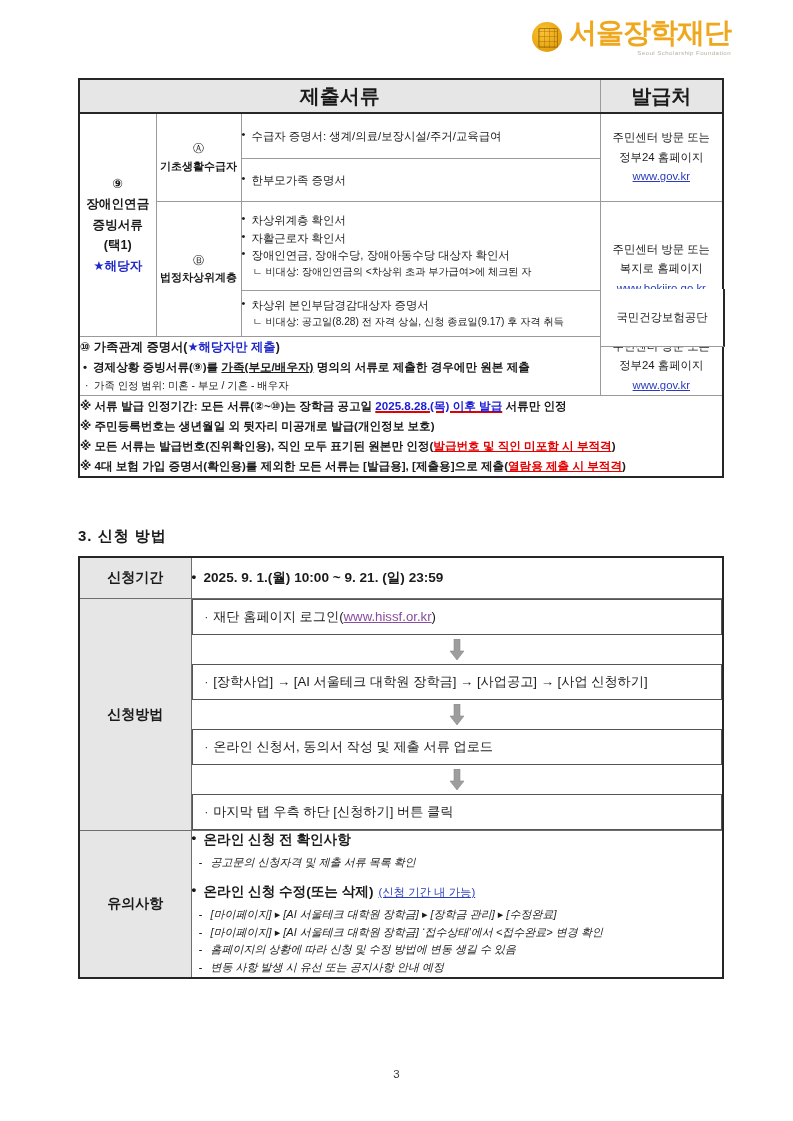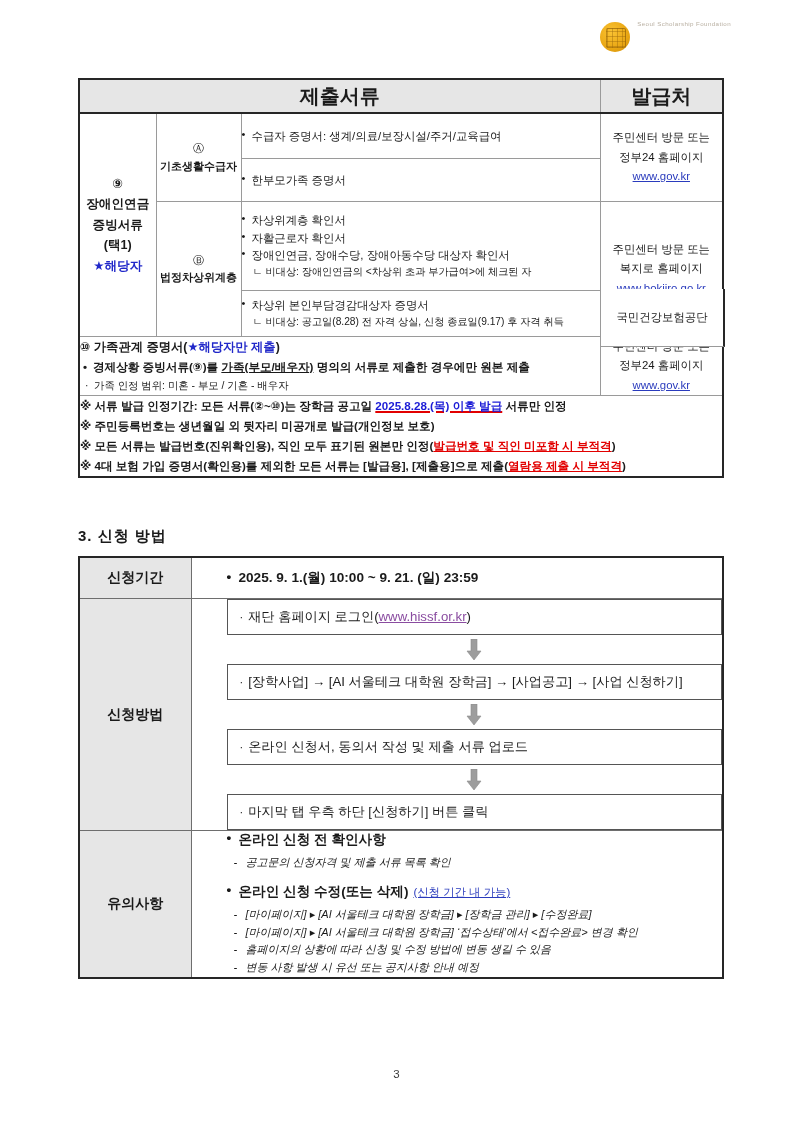--- a/index.html
+++ b/index.html
@@ -187,21 +187,21 @@
     table-layout: fixed;
     font-size: 12.6px;
   }
   .apply-table td {
     border: 1px solid #6e6e6e;
     padding: 0;
     vertical-align: middle;
   }
   .apply-table .a-top   { border-top: 2.2px solid #262626; margin-left: 23px; }
   .apply-table .a-left  { border-left: 2.2px solid #262626; }
-  .apply-table .a-right { border-right: 2.2px solid #262626; padding-left: 35px; }
+  .apply-table .a-right { border-right: 2.2px solid #262626; }
   .apply-table .a-bot   { border-bottom: 2.2px solid #262626; margin-top: 32px; }
   .lbl-cell {
     background: #e6e6e6;
     text-align: center;
     font-weight: bold;
     font-size: 14px;
   }
   .period-cell {
     padding: 10px 0 10px 16px;
     font-weight: bold;
@@ -260,20 +260,21 @@
     font-size: 11.5px;
     color: #3a3a3a;
   }
 </style>
 </head>
 <body>
 
 <div class="logo-wrap">
   <div class="logo-seal"></div>
   <div class="logo-text-block">
+    <div class="logo-main">서울장학재단</div>
     <div class="logo-sub">Seoul Scholarship Foundation</div>
   </div>
 </div>
 
 <table class="doc-table">
   <colgroup>
     <col style="width:77px">
       <col style="width:85px">
       <col style="width:359px">
       <col style="width:123px">

